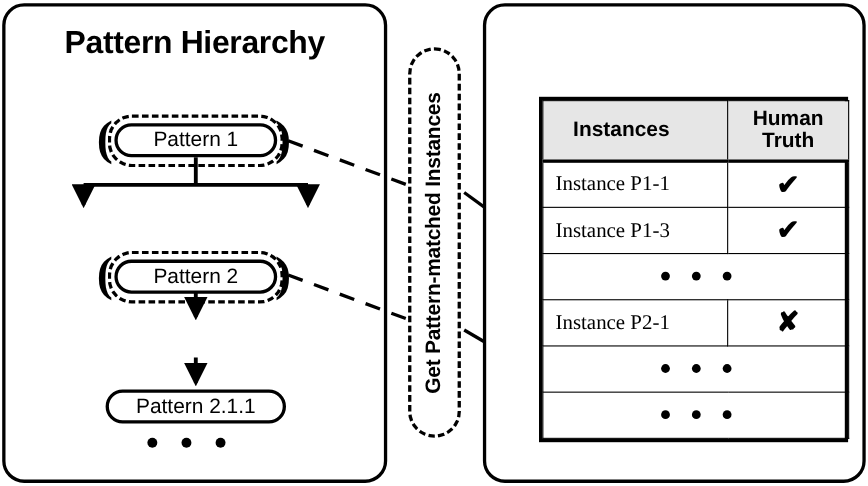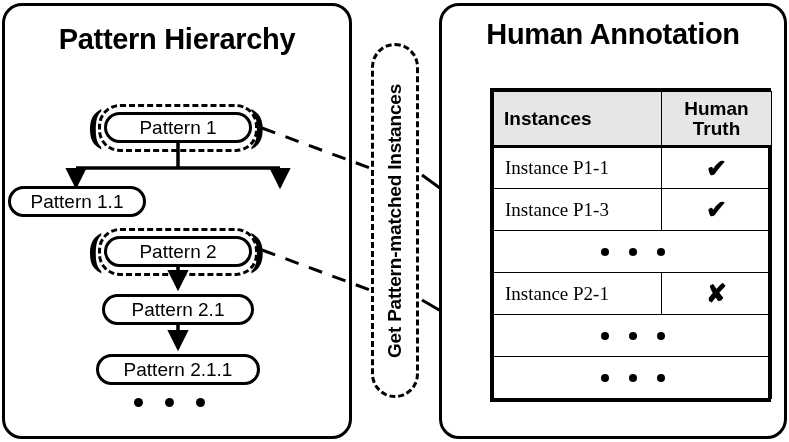--- a/index.html
+++ b/index.html
@@ -166,21 +166,21 @@
   #annotation-table thead th {
     background: #e6e6e6;
     border-bottom: 3px solid #000;
     font-size: 19px;
     font-weight: bold;
     height: 55px;
     line-height: 1.05;
   }
   #annotation-table thead th.col-inst {
     text-align: left;
-    padding-left: 10px;
+    padding-left: 27px;
     width: 168px;
   }
   #annotation-table thead th.col-gt {
     text-align: center;
     width: 110px;
   }
   #annotation-table tbody td {
     height: 42px;
     font-size: 19px;
   }
@@ -256,50 +256,43 @@
 
     <path d="M 480 146 C 470 150, 473 168, 467 184 C 473 200, 470 236, 480 242" stroke="#000" stroke-width="3" fill="none" stroke-dasharray="13 10" stroke-linecap="butt"></path>
 
     <path d="M 480 262 C 470 268, 473 288, 467 305 C 473 320, 470 338, 480 345" stroke="#000" stroke-width="3" fill="none" stroke-dasharray="13 10" stroke-linecap="butt"></path>
   </svg>
 
   <div class="pill" style="left:104px; top:112px; width:148px;">
     <span>Pattern 1</span>
   </div>
 
-  <div class="pill" style="left:8px; top:186px; width:138px;">
-    <span>Pattern 1.1</span>
-  </div>
 
 
   <div class="pill" style="left:104px; top:236px; width:148px;">
     <span>Pattern 2</span>
   </div>
 
-  <div class="pill" style="left:102px; top:294px; width:152px;">
-    <span>Pattern 2.1</span>
-  </div>
 
   <div class="pill" style="left:96px; top:354px; width:164px;">
     <span>Pattern 2.1.1</span>
   </div>
 
   <div class="dots" style="left:134px; top:398px;">
     <i></i>
     <i></i>
     <i></i>
   </div>
 
   <div id="mid-dashbox"></div>
   <div id="mid-label">
     <span>Get Pattern-matched Instances</span>
   </div>
 
   <div class="panel" id="panel-right">
-    <div class="panel-title" id="title-right">Human Annotation</div>
   </div>
 
   <div id="annotation-table">
     <table>
       <thead>
         <tr>
           <th class="col-inst">Instances</th>
           <th class="col-gt">
             <div>Human</div>
             <div>Truth</div>

